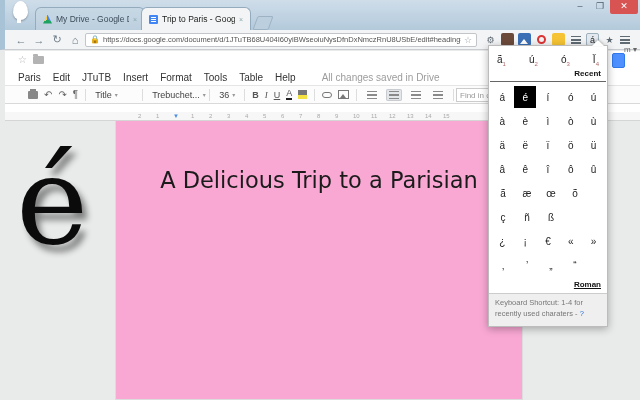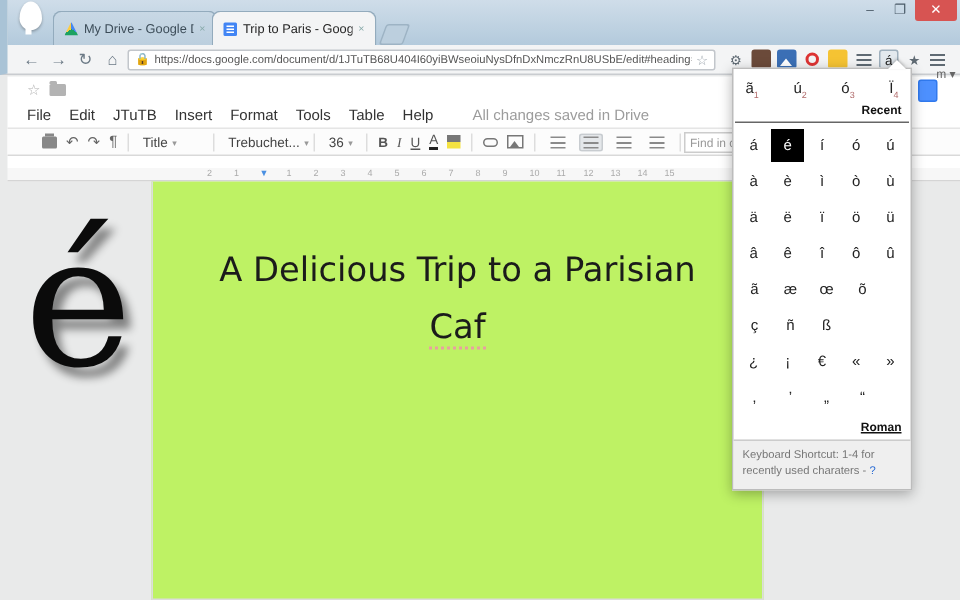--- a/index.html
+++ b/index.html
@@ -96,21 +96,21 @@
     background:#4d90fe; border:1px solid #3079ed; border-radius:2px; }
 
   
   .ruler { position:absolute; left:5px; top:112px; width:635px; height:9px; background:#f7f7f7;
     border-bottom:1px solid #d5d5d5; font-size:6px; color:#aaa; }
   .ruler span { position:absolute; top:1px; }
   .ruler .mark { color:#4a90e2; font-size:6px; }
 
   
   .canvas { position:absolute; left:5px; top:121px; width:635px; height:279px; background:#e9eaea; }
-  .page { position:absolute; left:96px; top:0; width:408px; height:279px; background:#bef264;
+  .page { position:absolute; left:110px; top:0; width:408px; height:279px; background:#f9a8d4;
     border:1px solid #dcdcdc; border-top:none; }
   .heading { position:absolute; left:0; top:40px; width:100%; text-align:center;
     font-family:"DejaVu Sans", sans-serif; font-size:22.5px; color:#1b1b1b; line-height:38px; }
   .misspell { border-bottom:2px dotted #e8a0a0; }
 
   .drag-char { position:absolute; left:16px; top:140px; font-family:"DejaVu Serif", serif;
     font-size:122px; line-height:1; color:#0b0b0b; text-shadow:5px 7px 6px rgba(0,0,0,.45); }
 
   
   .panel { position:absolute; left:488px; top:45px; width:120px; background:#fff;
@@ -189,21 +189,21 @@
       <div class="hamb"></div>
     </div>
 </div>
 
 <div class="docs-chrome">
   <div class="doc-title-row">
     <span class="t-star">☆</span>
     <span class="t-folder"></span>
   </div>
   <div class="menu-row">
-      <span class="menu-item">File</span>
+      <span class="menu-item">Paris</span>
       <span class="menu-item">Edit</span>
       <span class="menu-item">JTuTB</span>
       <span class="menu-item">Insert</span>
       <span class="menu-item">Format</span>
       <span class="menu-item">Tools</span>
       <span class="menu-item">Table</span>
       <span class="menu-item">Help</span>
       <span class="save-status">All changes saved in Drive</span>
     </div>
 
@@ -292,21 +292,20 @@
     <span style="left: 384px;">12</span>
     <span style="left: 402px;">13</span>
     <span style="left: 420px;">14</span>
     <span style="left: 438px;">15</span>
   </div>
 
 <div class="canvas">
   <div class="page">
     <div class="heading">
       <div>A Delicious Trip to a Parisian</div>
-      <div><span class="misspell">Caf</span></div>
     </div>
   </div>
 </div>
 
 <div class="drag-char">é</div>
 
 <div class="panel">
   <div class="caret"></div>
   <div class="recent-row">
       <div class="recent-cell"><span>ã</span><sub>1</sub></div>

